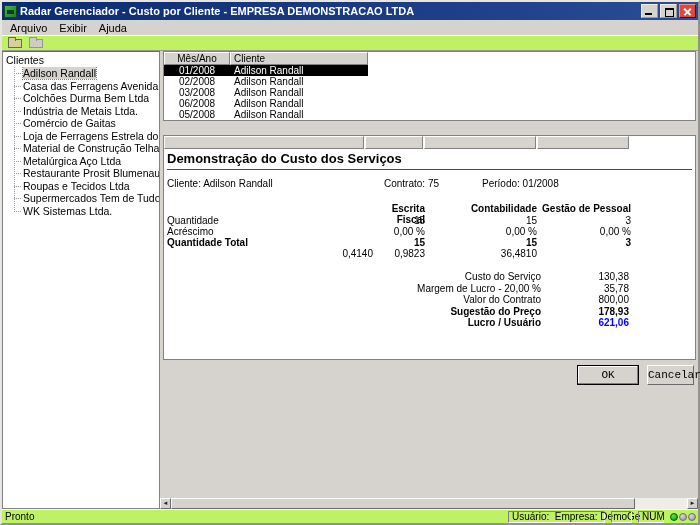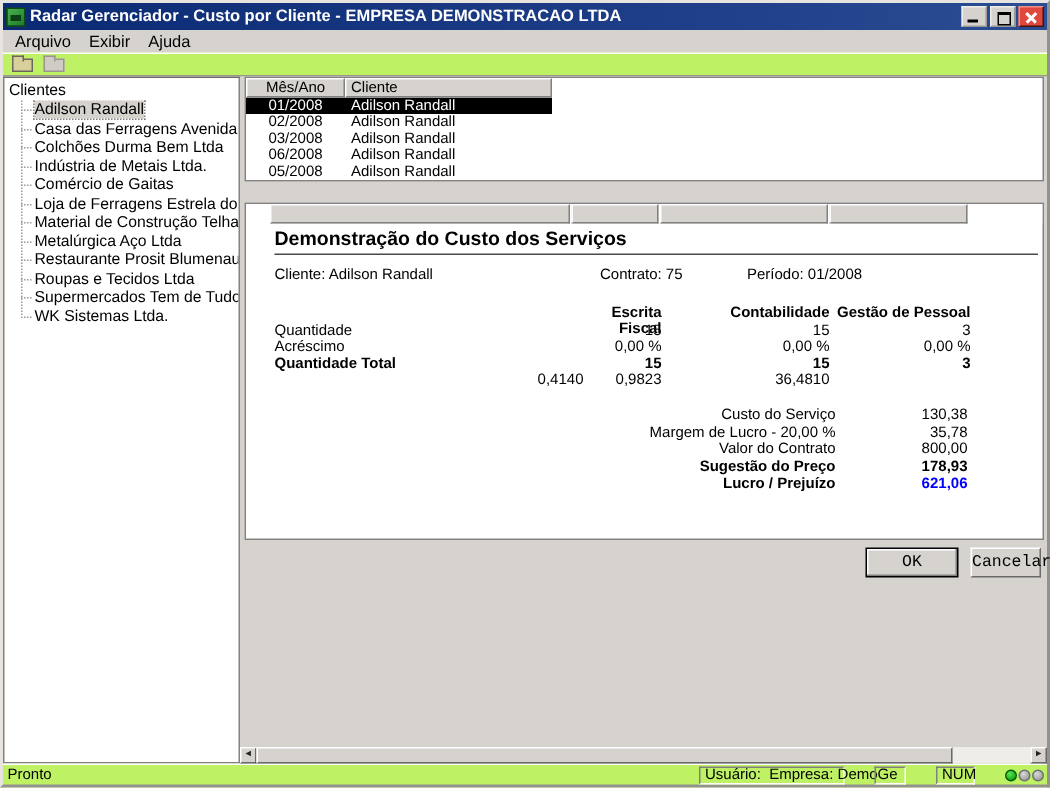--- a/index.html
+++ b/index.html
@@ -122,21 +122,20 @@
   .gh.c2 { width: 138px; }
   .grid-row { display: flex; height: 11px; line-height: 11px; cursor: default; }
   .grid-row .c1 { width: 66px; text-align: center; }
   .grid-row .c2 { width: 138px; padding-left: 4px; }
   .grid-row.selected { background: #000; color: #fff; width: 204px; }
   
   .report-panel {
     margin-top: 14px; height: 225px;
     background: #fff; border: 1px solid #828282;
     overflow: hidden;
-    padding-left: 16px;
   }
   .strip { display: flex; height: 13px; background: #fff; gap: 1px; }
   .strip .cell {
     background: #d6d3ce; height: 13px;
     border: 1px solid; border-color: #fff #808080 #808080 #fff;
   }
   .strip .w1 { width: 200px; } .strip .w2 { width: 58px; }
   .strip .w3 { width: 112px; } .strip .w4 { width: 92px; }
   .report-body { padding: 0 0 0 3px; font-size: 10px; }
   .report-title {
@@ -183,21 +182,21 @@
   .hs-arrow.right { margin-left: auto; }
   .hs-thumb {
     width: 464px; height: 11px;
     background: #d6d3ce; border: 1px solid; border-color:#fff #6a6a6a #6a6a6a #fff;
   }
   
   .statusbar {
     height: 14px; flex: 0 0 14px;
     border-top: 1px solid #fff;
     display: flex; align-items: center;
-    font-size: 10px; padding: 0 2px 0 3px; gap: 20px;
+    font-size: 10px; padding: 0 2px 0 3px; gap: 6px;
   }
   .status-msg { flex: 1; }
   .sb-panel {
     height: 12px; line-height: 10px;
     border: 1px solid; border-color:#808080 #fff #fff #808080;
     padding: 0 3px; white-space: pre;
   }
   .sb-user { width: 97px; }
   .sb-empty { width: 21px; }
   .sb-num { width: 26px; text-align: center; }
@@ -347,21 +346,21 @@
             </div>
             <div class="sum-row">
               <div class="slbl">Valor do Contrato</div>
               <div class="sval">800,00</div>
             </div>
             <div class="sum-row bold">
               <div class="slbl">Sugestão do Preço</div>
               <div class="sval">178,93</div>
             </div>
             <div class="sum-row bold blue">
-              <div class="slbl">Lucro / Prejuízo</div>
+              <div class="slbl">Lucro / Usuário</div>
               <div class="sval">621,06</div>
             </div>
           </div>
         </div>
       </div>
 
       <div class="button-row">
         <button class="btn default">OK</button>
         <button class="btn cancel">Cancelar</button>
       </div>

